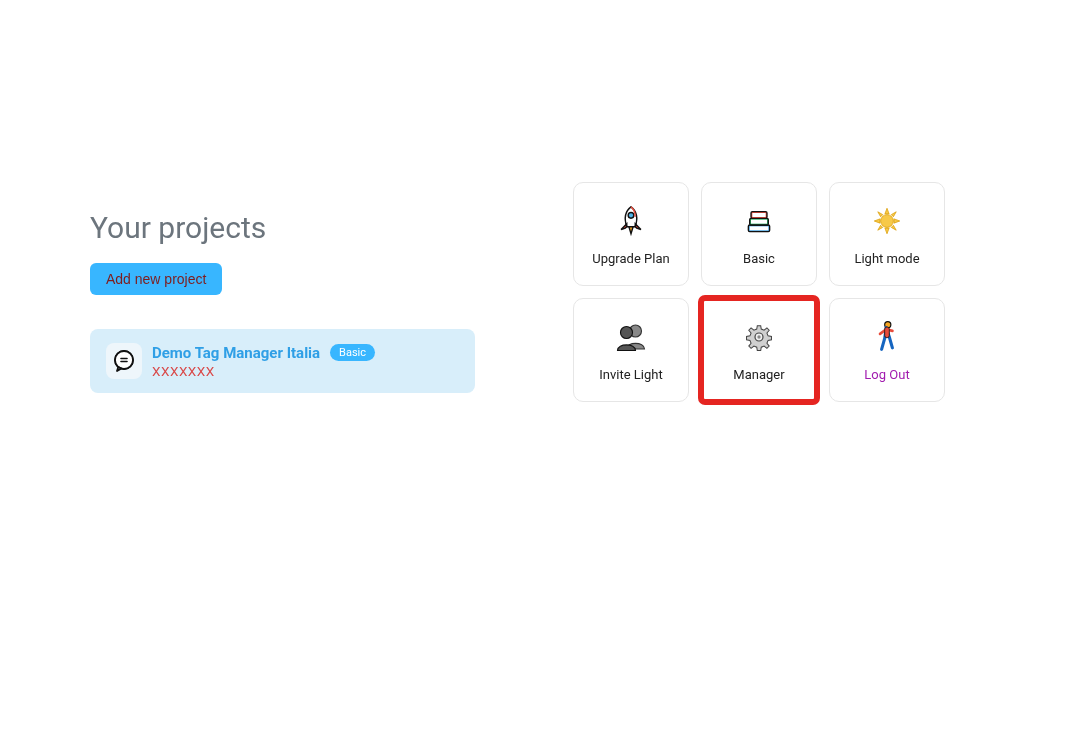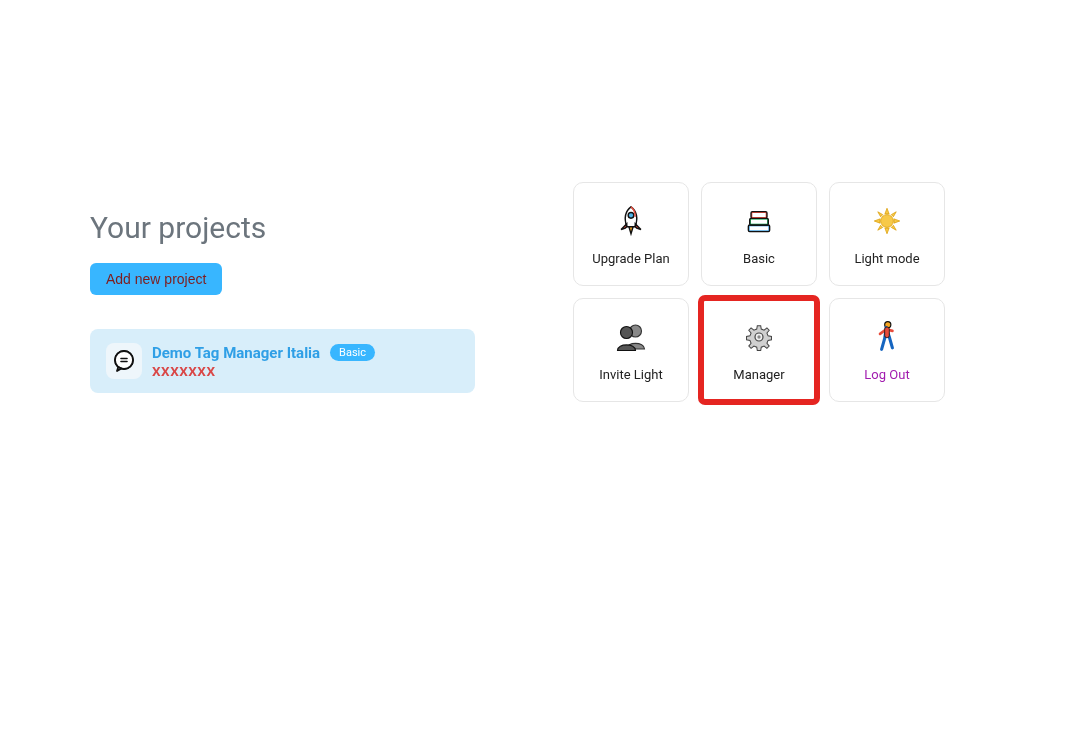--- a/index.html
+++ b/index.html
@@ -90,21 +90,21 @@
     color: #ffffff;
     font-size: 11px;
     font-weight: 400;
     border-radius: 10px;
     padding: 2px 9px;
   }
 
   .project-code {
     color: #d94848;
     font-size: 13.5px;
-    font-weight: 700;
+    font-weight: 400;
     letter-spacing: 0.5px;
     margin-top: 1px;
   }
 
   
   .right-panel {
     position: absolute;
     right: 140px;
     top: 182px;
     display: grid;

